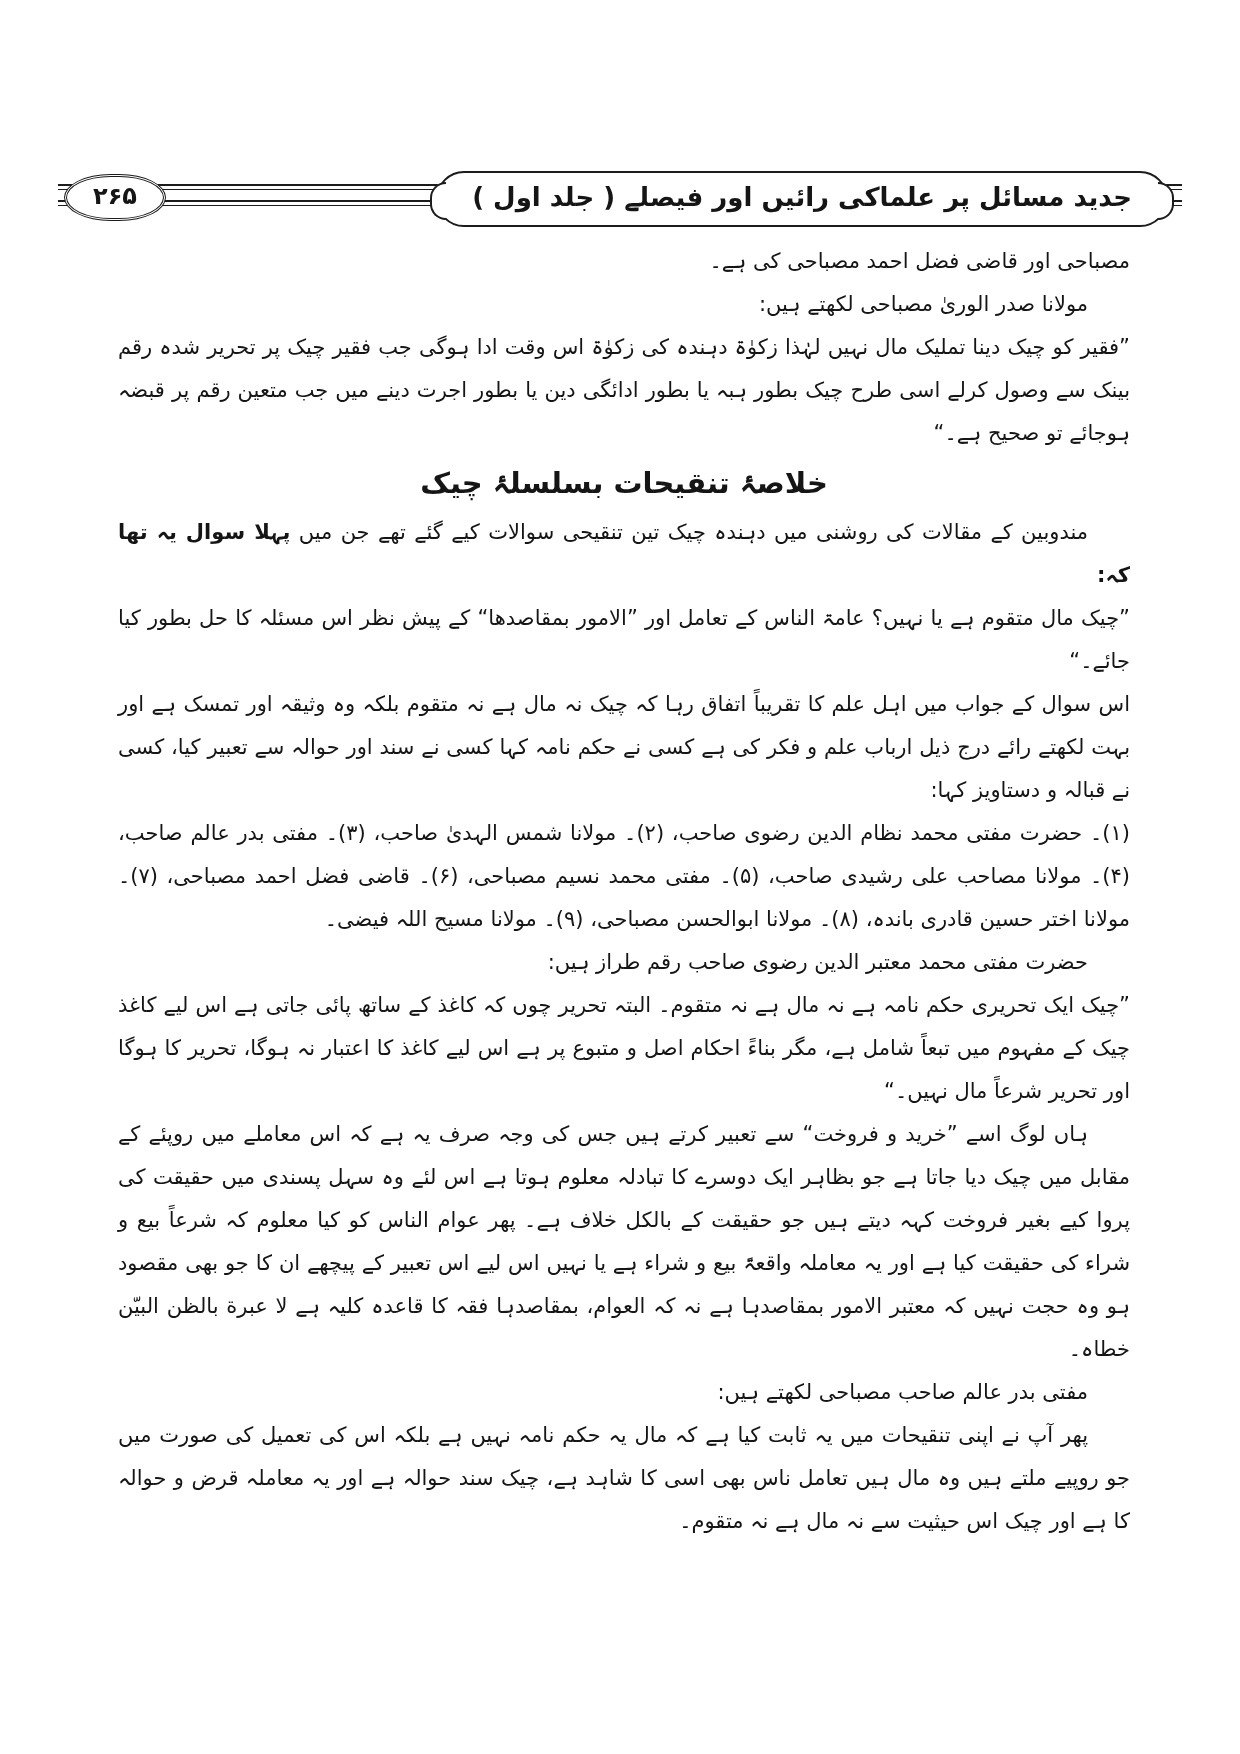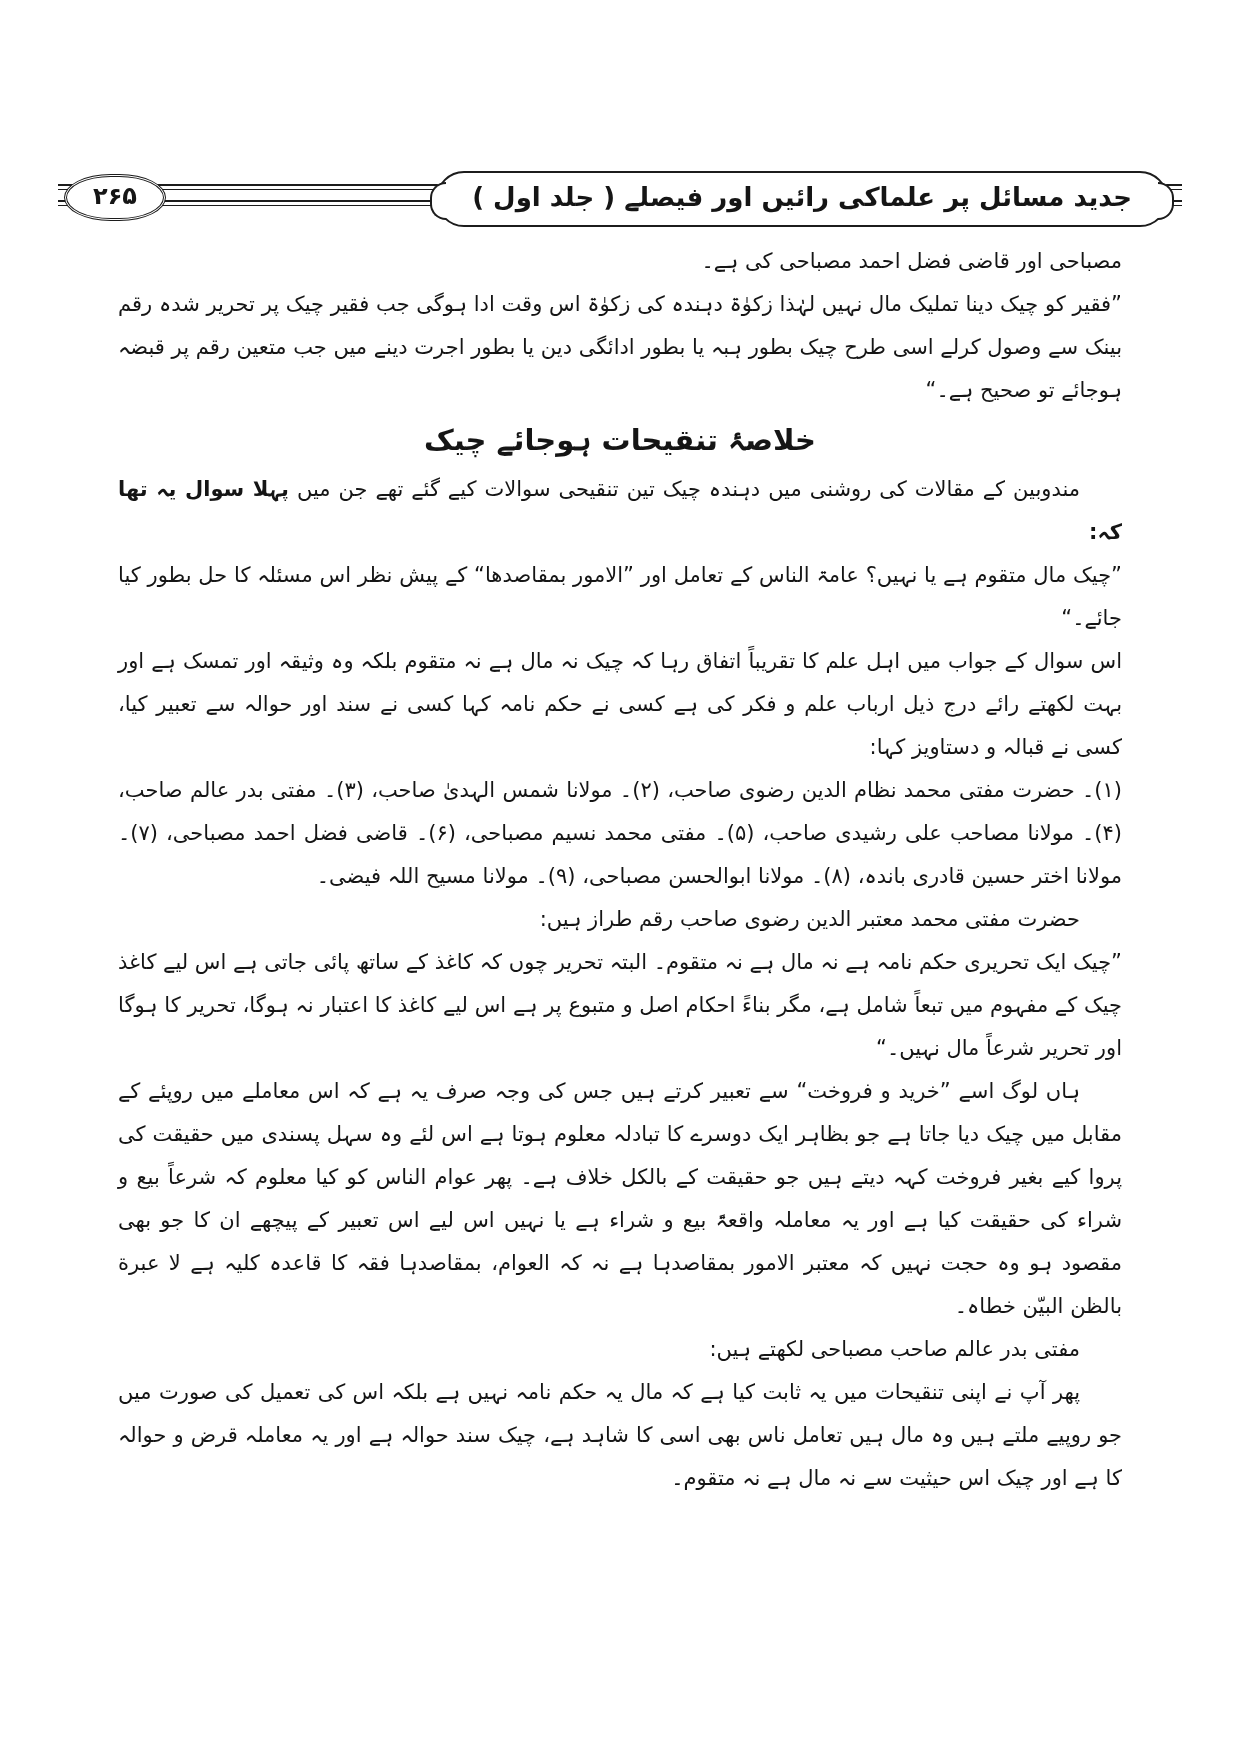--- a/index.html
+++ b/index.html
@@ -44,21 +44,21 @@
   }
   .title-box::before, .title-box::after {
     content:""; position:absolute; top:50%; width:14px; height:34px;
     margin-top:-17px; border:2px solid #1c1c1c; background:#fff;
   }
   .title-box::before { right:-8px; border-left:none; border-radius:0 18px 18px 0; }
   .title-box::after  { left:-8px;  border-right:none; border-radius:18px 0 0 18px; }
 
   
   .content {
-    position:absolute; top:240px; right:118px; left:118px;
+    position:absolute; top:240px; right:110px; left:118px;
     direction:rtl;
     text-align:justify;
     font-size:21px;
     line-height:43px;
   }
   .content p { margin:0; }
   .indent { text-indent:42px; }
   .section-heading {
     text-align:center;
     font-weight:bold;
@@ -81,24 +81,25 @@
 
     <div class="pagenum-box">۲۶۵</div>
 
     <div class="title-box">جدید مسائل پر علماکی رائیں اور فیصلے ( جلد اول )</div>
   </div>
 
   <div class="content">
 
     <p>مصباحی اور قاضی فضل احمد مصباحی کی ہے۔</p>
 
+    <p class="indent">مولانا صدر الوریٰ مصباحی لکھتے ہیں:</p>
 
     <p>”فقیر کو چیک دینا تملیک مال نہیں لہٰذا زکوٰۃ دہندہ کی زکوٰۃ اس وقت ادا ہوگی جب فقیر چیک پر تحریر شدہ رقم بینک سے وصول کرلے اسی طرح چیک بطور ہبہ یا بطور ادائگی دین یا بطور اجرت دینے میں جب متعین رقم پر قبضہ ہوجائے تو صحیح ہے۔“</p>
 
-    <p class="section-heading">خلاصۂ تنقیحات ہوجائے چیک</p>
+    <p class="section-heading">خلاصۂ تنقیحات بسلسلۂ چیک</p>
 
     <p class="indent"><span>مندوبین کے مقالات کی روشنی میں دہندہ چیک تین تنقیحی سوالات کیے گئے تھے جن میں </span><b class="inline-bold">پہلا سوال یہ تھا کہ:</b></p>
 
     <p>”چیک مال متقوم ہے یا نہیں؟ عامۃ الناس کے تعامل اور ”الامور بمقاصدھا“ کے پیش نظر اس مسئلہ کا حل بطور کیا جائے۔“</p>
 
     <p>اس سوال کے جواب میں اہل علم کا تقریباً اتفاق رہا کہ چیک نہ مال ہے نہ متقوم بلکہ وہ وثیقہ اور تمسک ہے اور بہت لکھتے رائے درج ذیل ارباب علم و فکر کی ہے کسی نے حکم نامہ کہا کسی نے سند اور حوالہ سے تعبیر کیا، کسی نے قبالہ و دستاویز کہا:</p>
 
     <p>(۱)۔ حضرت مفتی محمد نظام الدین رضوی صاحب، (۲)۔ مولانا شمس الہدیٰ صاحب، (۳)۔ مفتی بدر عالم صاحب، (۴)۔ مولانا مصاحب علی رشیدی صاحب، (۵)۔ مفتی محمد نسیم مصباحی، (۶)۔ قاضی فضل احمد مصباحی، (۷)۔ مولانا اختر حسین قادری باندہ، (۸)۔ مولانا ابوالحسن مصباحی، (۹)۔ مولانا مسیح اللہ فیضی۔</p>
 
     <p class="indent">حضرت مفتی محمد معتبر الدین رضوی صاحب رقم طراز ہیں:</p>

